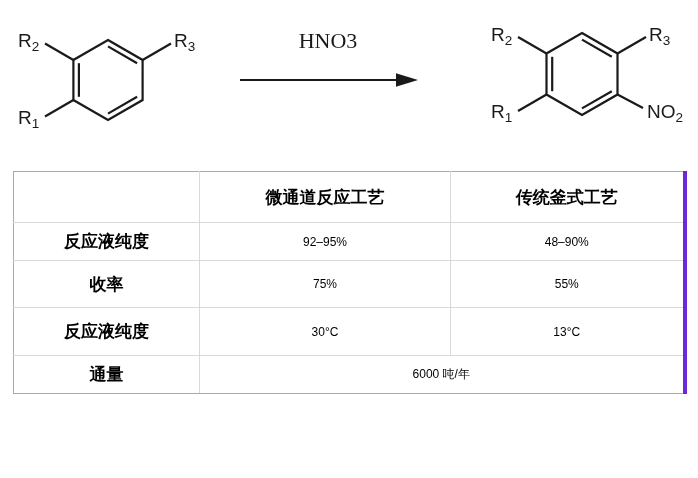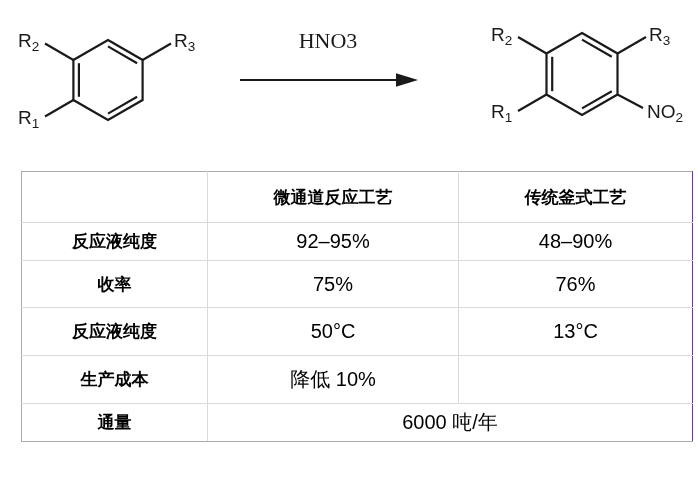--- a/index.html
+++ b/index.html
@@ -7,33 +7,33 @@
     width:698px; height:478px; background:#ffffff; position:relative;
     font-family:"Liberation Sans", sans-serif; color:#000;
   }
   .scheme { position:absolute; left:0; top:0; }
   .mol-line { stroke:#1a1a1a; stroke-width:2.2; fill:none; }
   .mol-label { font-family:"Liberation Sans", sans-serif; font-size:19px; fill:#1a1a1a; }
   .mol-sub { font-size:13.5px; }
   .reagent { font-family:"Liberation Serif", serif; font-size:22px; fill:#1a1a1a; }
   .arrow-head { fill:#1a1a1a; stroke:none; }
 
-  .table-wrap { position:absolute; left:21px; top:171px; }
+  .table-wrap { position:absolute; left:13px; top:171px; }
   table { border-collapse:collapse; table-layout:fixed; width:671px; }
   td {
     border:1px solid #d9d9d9; text-align:center; vertical-align:middle;
     padding:0; overflow:hidden; white-space:nowrap;
   }
   tr:first-child td { border-top:1px solid #ababab; }
   tr:last-child td  { border-bottom:1px solid #ababab; }
   td:first-child    { border-left:1px solid #ababab; }
-  td:last-child     { border-right:1px solid #6d28d9; }
+  td:last-child     { border-right:4px solid #6d28d9; }
   .cell-header { font-weight:bold; font-size:17px; }
   .cell-label  { font-weight:bold; font-size:17px; }
-  .cell-value  { font-weight:normal; font-size:20px; }
+  .cell-value  { font-weight:normal; font-size:12px; }
 </style>
 </head>
 <body>
 
 <svg class="scheme" width="698" height="165" viewBox="0 0 698 165">
 
   <g>
     <polygon class="mol-line" points="108,40 142.6,60 142.6,100 108,120 73.4,100 73.4,60"></polygon>
     <line class="mol-line" x1="108" y1="46.4" x2="137.1" y2="63.2"></line>
     <line class="mol-line" x1="78.9" y1="63.2" x2="78.9" y2="96.8"></line>
@@ -82,31 +82,26 @@
         <td class="cell-header">传统釜式工艺</td>
       </tr>
       <tr style="height:38px">
         <td class="cell-label">反应液纯度</td>
         <td class="cell-value">92–95%</td>
         <td class="cell-value">48–90%</td>
       </tr>
       <tr style="height:47px">
         <td class="cell-label">收率</td>
         <td class="cell-value">75%</td>
-        <td class="cell-value">76%</td>
+        <td class="cell-value">55%</td>
       </tr>
       <tr style="height:48px">
         <td class="cell-label">反应液纯度</td>
-        <td class="cell-value">50°C</td>
+        <td class="cell-value">30°C</td>
         <td class="cell-value">13°C</td>
-      </tr>
-      <tr style="height:48px">
-        <td class="cell-label">生产成本</td>
-        <td class="cell-value">降低 10%</td>
-        <td class="cell-value"></td>
       </tr>
       <tr style="height:38px">
         <td class="cell-label">通量</td>
         <td class="cell-value" colspan="2">6000 吨/年</td>
       </tr>
     </tbody>
   </table>
 </div>
 
 </body></html>

